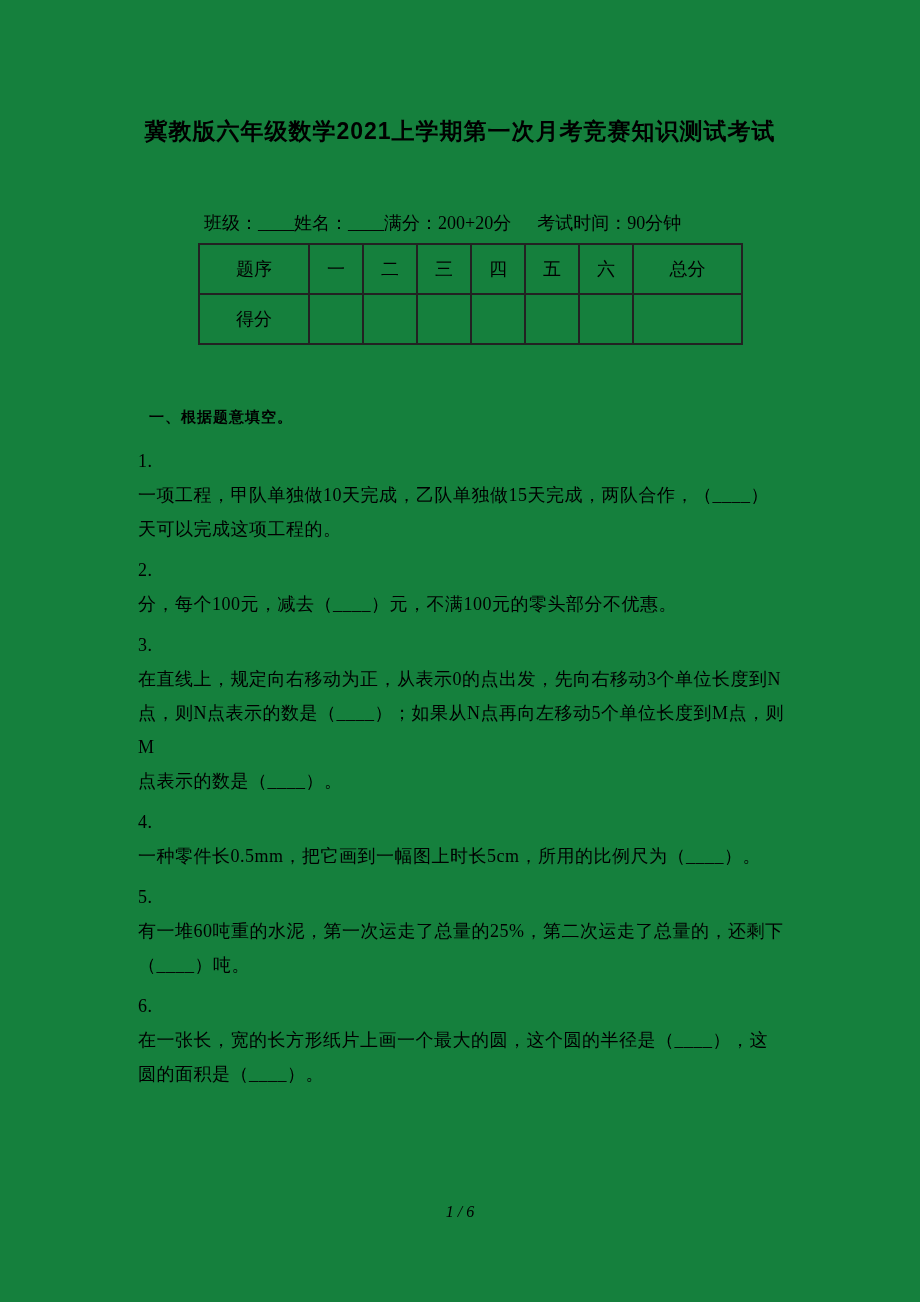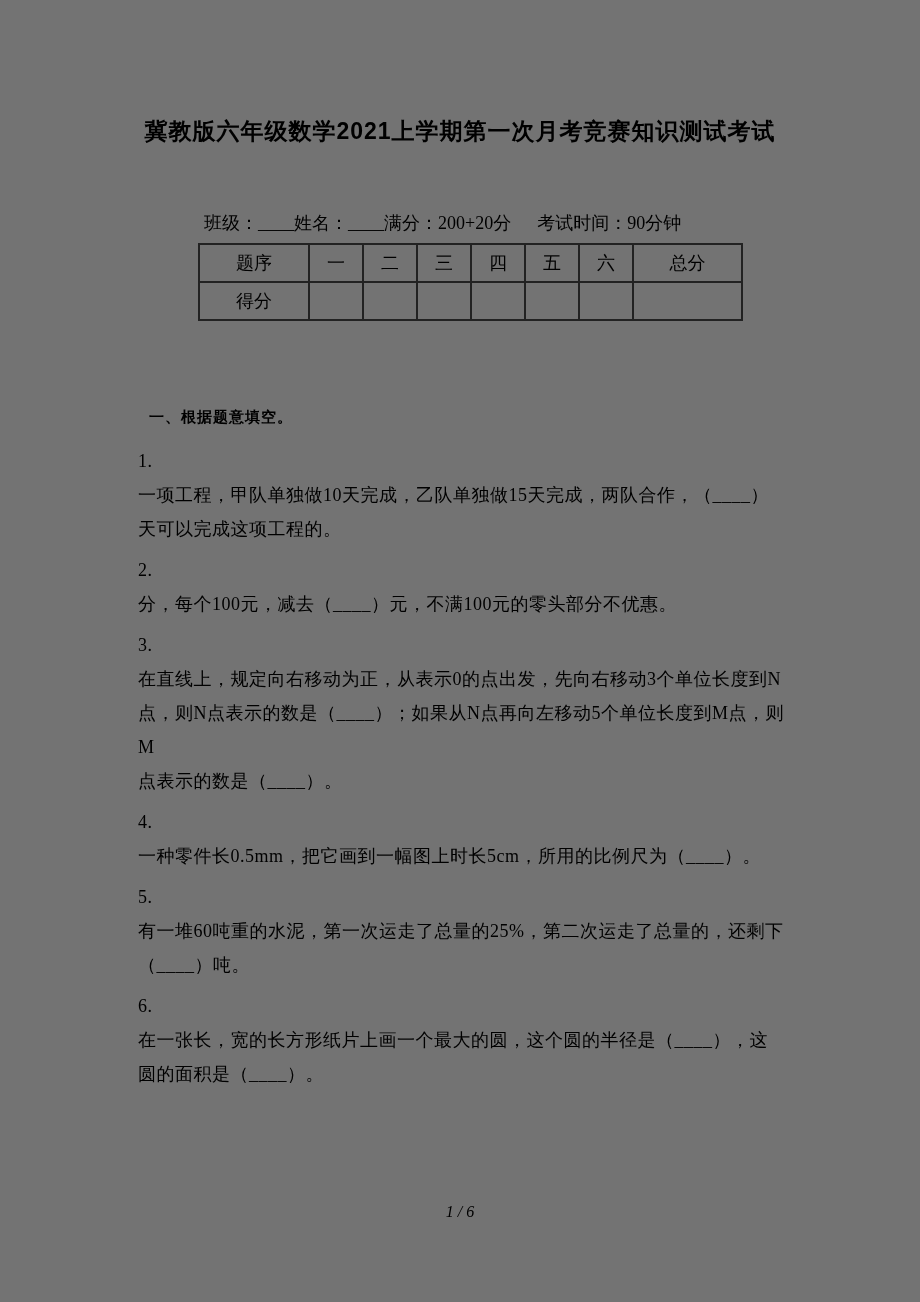--- a/index.html
+++ b/index.html
@@ -2,21 +2,21 @@
 <html><head>
 <meta charset="utf-8">
 <style>
   * { box-sizing: border-box; }
   html, body { margin: 0; padding: 0; background: #ffffff; }
   .page {
     position: relative;
     width: 920px;
     height: 1302px;
     margin: 0 auto;
-    background: #737373;
+    background: #15803d;
     color: #000000;
     font-family: "Liberation Serif", "DejaVu Serif", serif;
     overflow: hidden;
   }
   .title {
     position: absolute;
     top: 116px;
     left: 0;
     width: 100%;
     margin: 0;
@@ -41,21 +41,21 @@
     left: 198px;
     width: 535px;
     border-collapse: collapse;
     table-layout: fixed;
   }
   .score-table td {
     border: 2px solid #222222;
     text-align: center;
     vertical-align: middle;
     font-size: 18px;
-    padding: 0;
+    padding: 12px;
     height: 38px;
   }
   .score-table .col-label { width: 110px; }
   .score-table .col-num { width: 54px; }
   .score-table .col-total { width: 109px; }
   .content {
     position: absolute;
     top: 390px;
     left: 138px;
     width: 656px;

